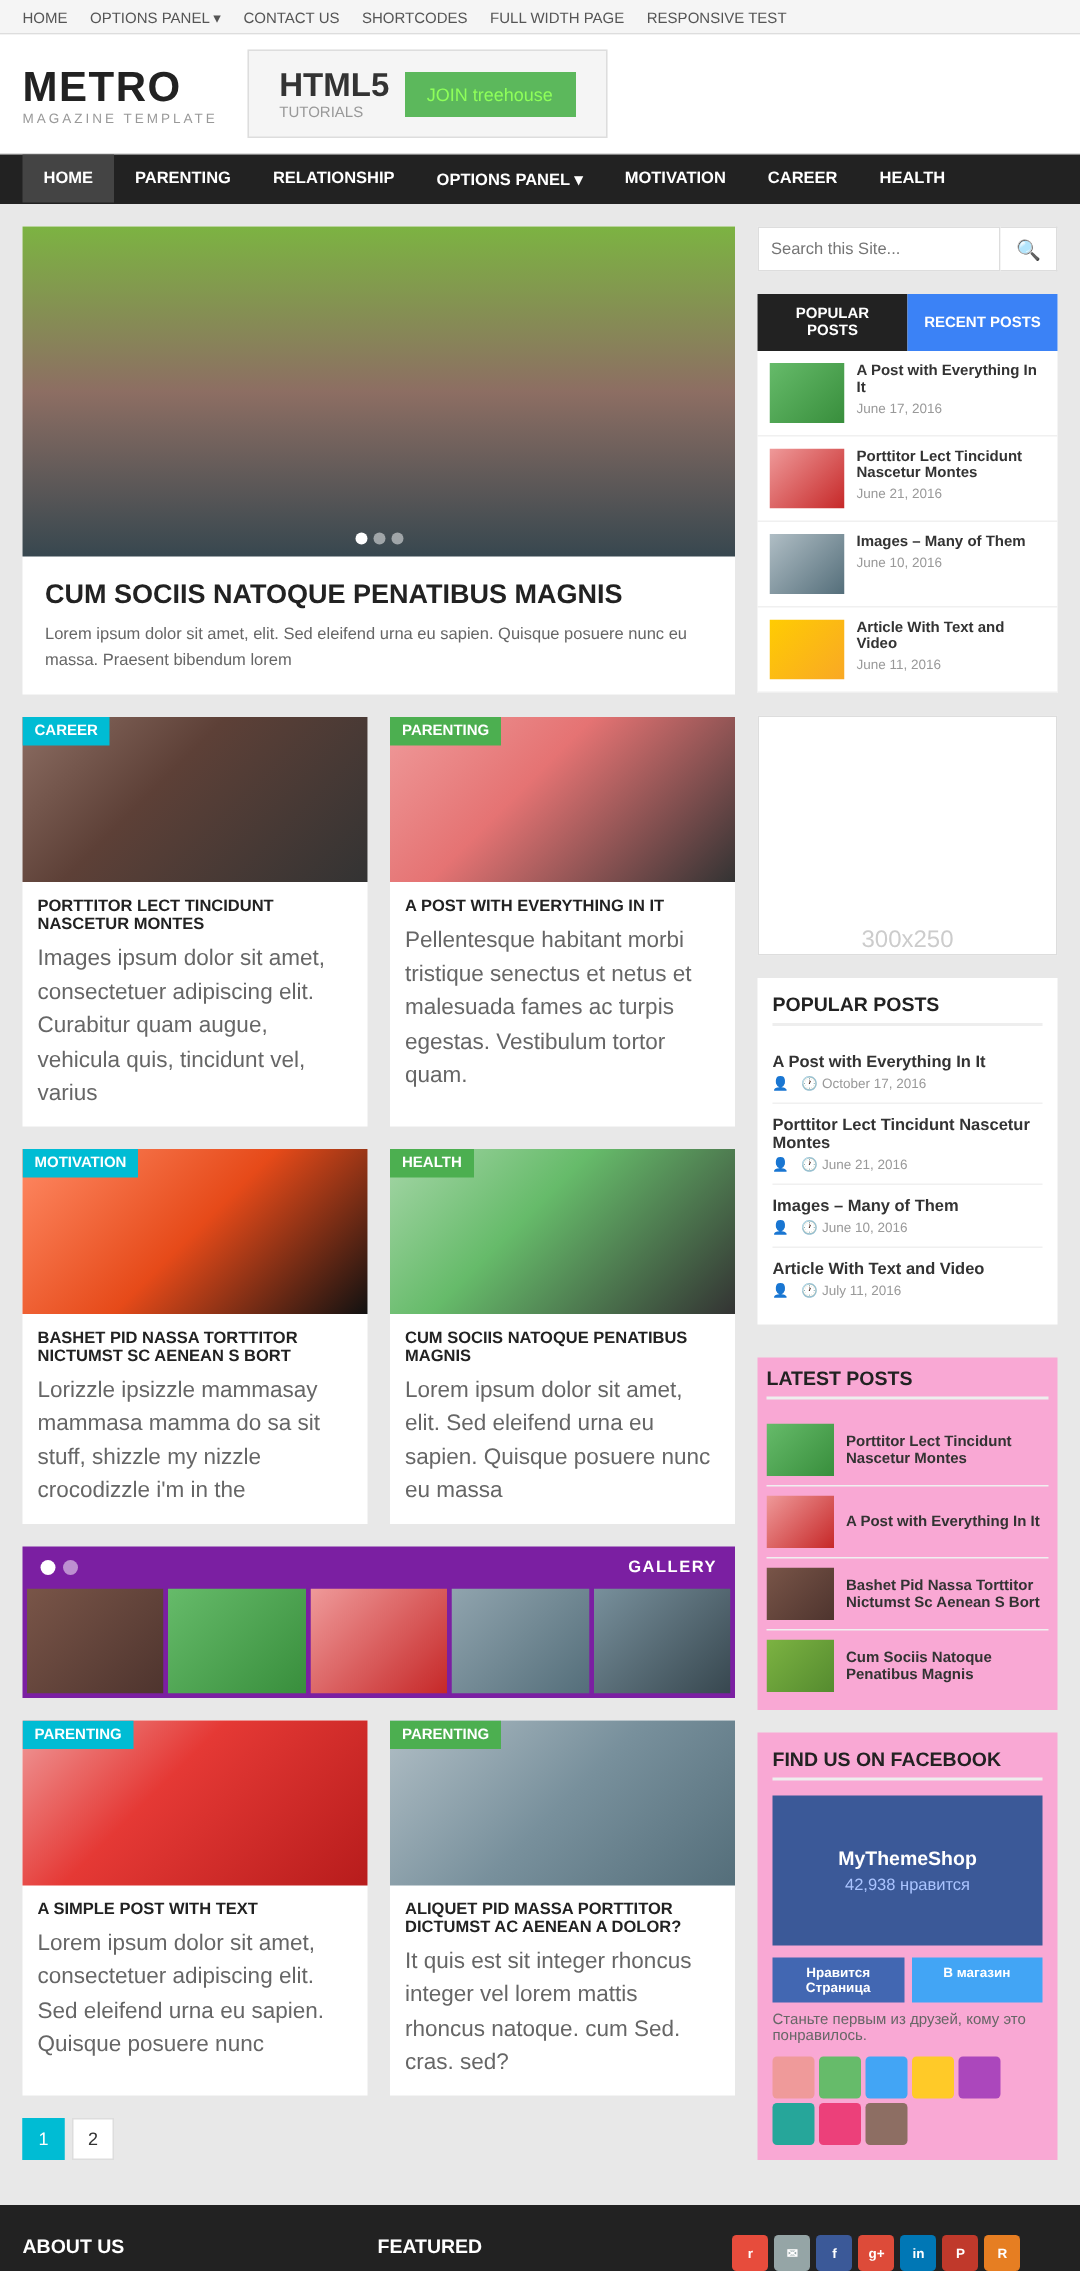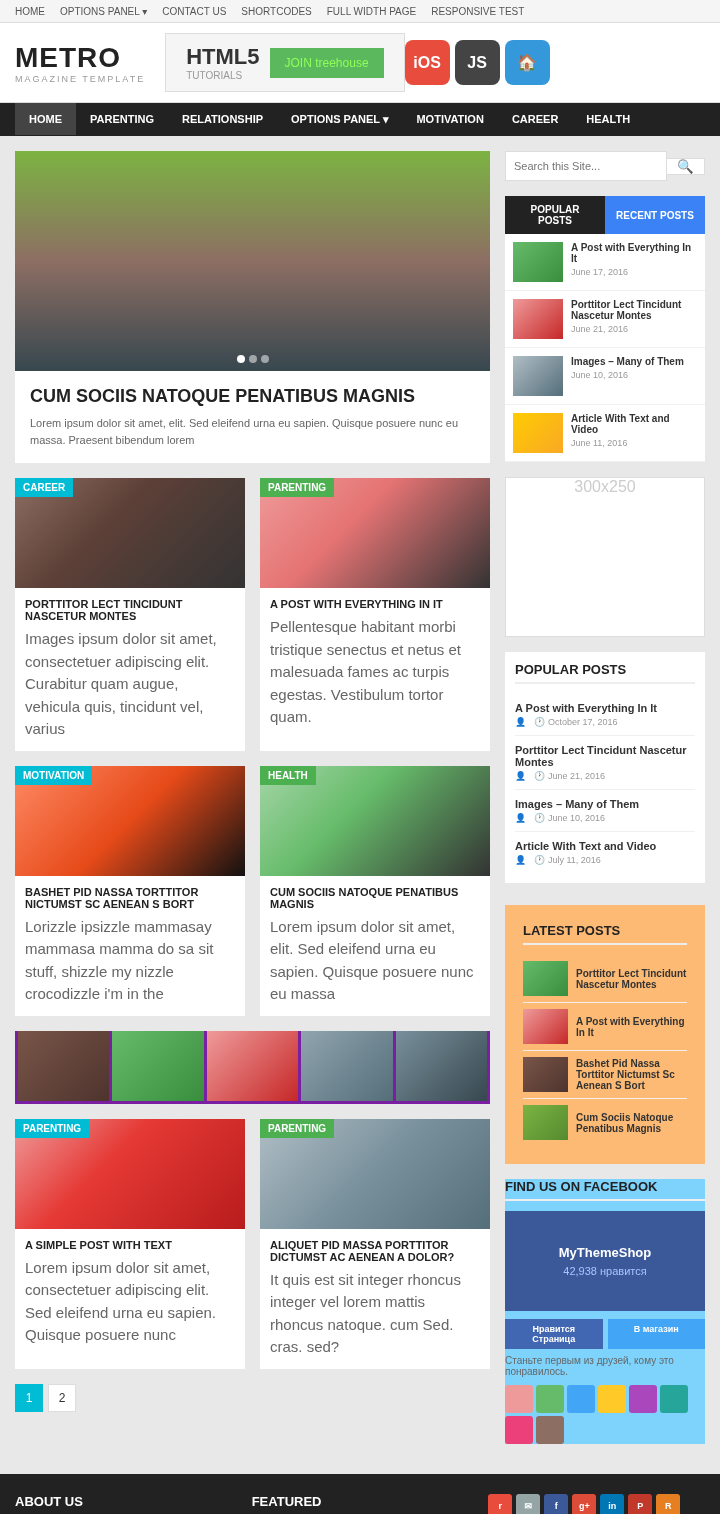--- a/index.html
+++ b/index.html
@@ -92,66 +92,66 @@
     .baby-bg { background: linear-gradient(135deg, #ef9a9a 0%, #e53935 40%, #b71c1c 100%); }
     
     .friends-bg { background: linear-gradient(135deg, #b0bec5 0%, #78909c 50%, #546e7a 100%); }
 
     
     .pagination { display: flex; gap: 5px; margin-bottom: 15px; }
     .page-btn { width: 28px; height: 28px; display: flex; align-items: center; justify-content: center; border: 1px solid #ddd; background: #fff; font-size: 12px; cursor: pointer; text-decoration: none; color: #333; }
     .page-btn.active { background: #00bcd4; color: #fff; border-color: #00bcd4; }
 
     
-    .search-box { display: flex; margin-bottom: 15px; align-items: center; }
+    .search-box { display: flex; margin-bottom: 15px; }
     .search-input { flex: 1; padding: 8px; border: 1px solid #ddd; font-size: 11px; outline: none; }
     .search-btn { background: #fff; border: 1px solid #ddd; border-left: none; padding: 0 10px; cursor: pointer; }
 
     .tabs-widget { background: #fff; margin-bottom: 15px; }
     .tabs-header { display: flex; }
     .tab-btn { flex: 1; padding: 8px; text-align: center; font-size: 10px; font-weight: bold; text-transform: uppercase; cursor: pointer; background: #3b82f6; color: #fff; border: none; }
     .tab-btn.active { background: #222; }
     .tab-content { padding: 0; }
     .post-item { display: flex; gap: 8px; padding: 8px; border-bottom: 1px solid #f0f0f0; align-items: flex-start; }
     .post-thumb { width: 50px; height: 40px; flex: 0 0 50px; overflow: hidden; }
     .post-thumb div { width: 100%; height: 100%; }
     .pt1 { background: linear-gradient(135deg, #66bb6a, #388e3c); }
     .pt2 { background: linear-gradient(135deg, #ef9a9a, #c62828); }
     .pt3 { background: linear-gradient(135deg, #b0bec5, #546e7a); }
     .pt4 { background: linear-gradient(135deg, #ffcc02, #f9a825); }
     .post-info .post-title { font-size: 10px; font-weight: bold; color: #333; margin-bottom: 3px; }
     .post-info .post-date { font-size: 9px; color: #999; }
 
     
-    .ad-box { background: #fff; height: 160px; display: flex; align-items: flex-start; justify-content: center; margin-bottom: 15px; border: 1px solid #ddd; }
+    .ad-box { background: #fff; height: 160px; display: flex; align-items: flex-end; justify-content: center; margin-bottom: 15px; border: 1px solid #ddd; }
     .ad-text { font-size: 16px; color: #ccc; }
 
     
     .widget-title { font-size: 13px; font-weight: 900; text-transform: uppercase; color: #222; margin-bottom: 10px; padding-bottom: 5px; border-bottom: 2px solid #eee; }
     .popular-list { background: #fff; margin-bottom: 15px; padding: 10px; }
     .pop-item { padding: 8px 0; border-bottom: 1px solid #f0f0f0; }
     .pop-item:last-child { border-bottom: none; }
     .pop-item-title { font-size: 11px; font-weight: bold; color: #333; margin-bottom: 3px; }
     .pop-meta { display: flex; gap: 8px; align-items: center; }
     .pop-meta span { font-size: 9px; color: #999; display: flex; align-items: center; gap: 2px; }
 
     
-    .latest-posts { background: #fdba74; padding: 18px; margin-bottom: 15px; margin-top: 22px; }
+    .latest-posts { background: #f9a8d4; padding: 6px; margin-bottom: 15px; margin-top: 22px; }
     .latest-item { display: flex; gap: 8px; padding: 6px 0; border-bottom: 1px solid #f0f0f0; align-items: center; }
     .latest-item:last-child { border-bottom: none; }
     .latest-thumb { width: 45px; height: 35px; flex: 0 0 45px; overflow: hidden; }
     .latest-thumb div { width: 100%; height: 100%; }
     .lt1 { background: linear-gradient(135deg, #66bb6a, #388e3c); }
     .lt2 { background: linear-gradient(135deg, #ef9a9a, #c62828); }
     .lt3 { background: linear-gradient(135deg, #795548, #4e342e); }
     .lt4 { background: linear-gradient(135deg, #7cb342, #558b2f); }
     .latest-title { font-size: 10px; font-weight: bold; color: #333; }
 
     
-    .fb-widget { background: #7dd3fc; margin-bottom: 15px; }
+    .fb-widget { background: #f9a8d4; padding: 10px; margin-bottom: 15px; }
     .fb-box { background: #3b5998; height: 100px; display: flex; flex-direction: column; align-items: center; justify-content: center; gap: 5px; margin-bottom: 8px; }
     .fb-box .fb-title { color: #fff; font-size: 13px; font-weight: bold; }
     .fb-box .fb-count { color: #aac4ff; font-size: 11px; }
     .fb-actions { display: flex; gap: 5px; }
     .fb-btn { flex: 1; padding: 5px; text-align: center; font-size: 9px; color: #fff; font-weight: bold; }
     .fb-like { background: #4267B2; }
     .fb-shop { background: #42a5f5; }
     .fb-text { font-size: 10px; color: #666; margin-bottom: 8px; }
     .fb-avatars { display: flex; gap: 3px; flex-wrap: wrap; }
     .fb-avatar { width: 28px; height: 28px; border-radius: 3px; }
@@ -200,25 +200,20 @@
   <div class="banner-area">
     <div class="html5-banner">
       <div>
         <div class="html5-text">HTML5</div>
         <div class="html5-sub">TUTORIALS</div>
       </div>
       <button class="join-btn">
         <span>JOIN treehouse</span>
       </button>
     </div>
-    <div class="banner-icons">
-      <div class="icon-box icon-ios">iOS</div>
-      <div class="icon-box icon-js">JS</div>
-      <div class="icon-box icon-house">🏠</div>
-    </div>
   </div>
 </header>
 
 <nav class="main-nav">
   <ul id="main-nav-list">
       <li class="active">
         <a href="#">HOME</a>
       </li>
       <li>
         <a href="#">PARENTING</a>
@@ -294,20 +289,27 @@
       <span class="card-tag tag-green">HEALTH</span>
     </div>
     <div class="card-content">
       <div class="card-title">CUM SOCIIS NATOQUE PENATIBUS MAGNIS</div>
       <div class="card-text">Lorem ipsum dolor sit amet, elit. Sed eleifend urna eu sapien. Quisque posuere nunc eu massa</div>
     </div>
   </div>
       </div>
 
     <div class="gallery-section">
+      <div class="gallery-header">
+        <div class="gallery-dots">
+          <div class="gallery-dot active"></div>
+          <div class="gallery-dot"></div>
+        </div>
+        <span class="gallery-label">GALLERY</span>
+      </div>
       <div class="gallery-grid" id="gallery-grid">
           <div class="gallery-thumb">
             <div class="gt1"></div>
           </div>
           <div class="gallery-thumb">
             <div class="gt2"></div>
           </div>
           <div class="gallery-thumb">
             <div class="gt3"></div>
           </div>

